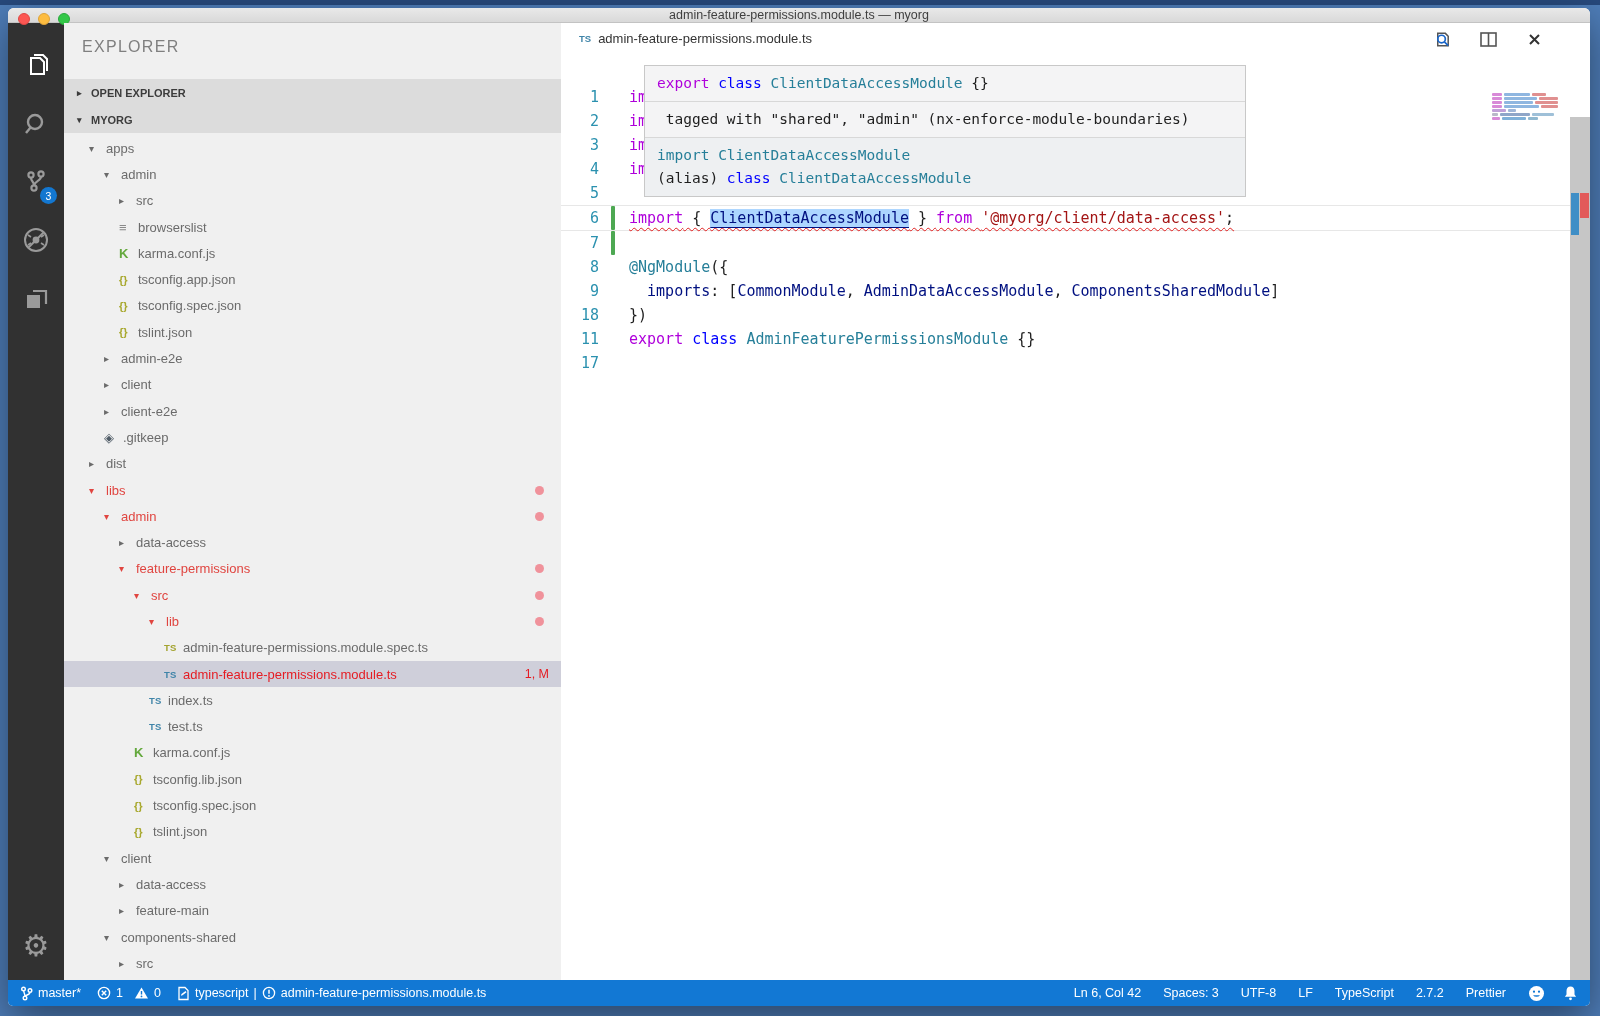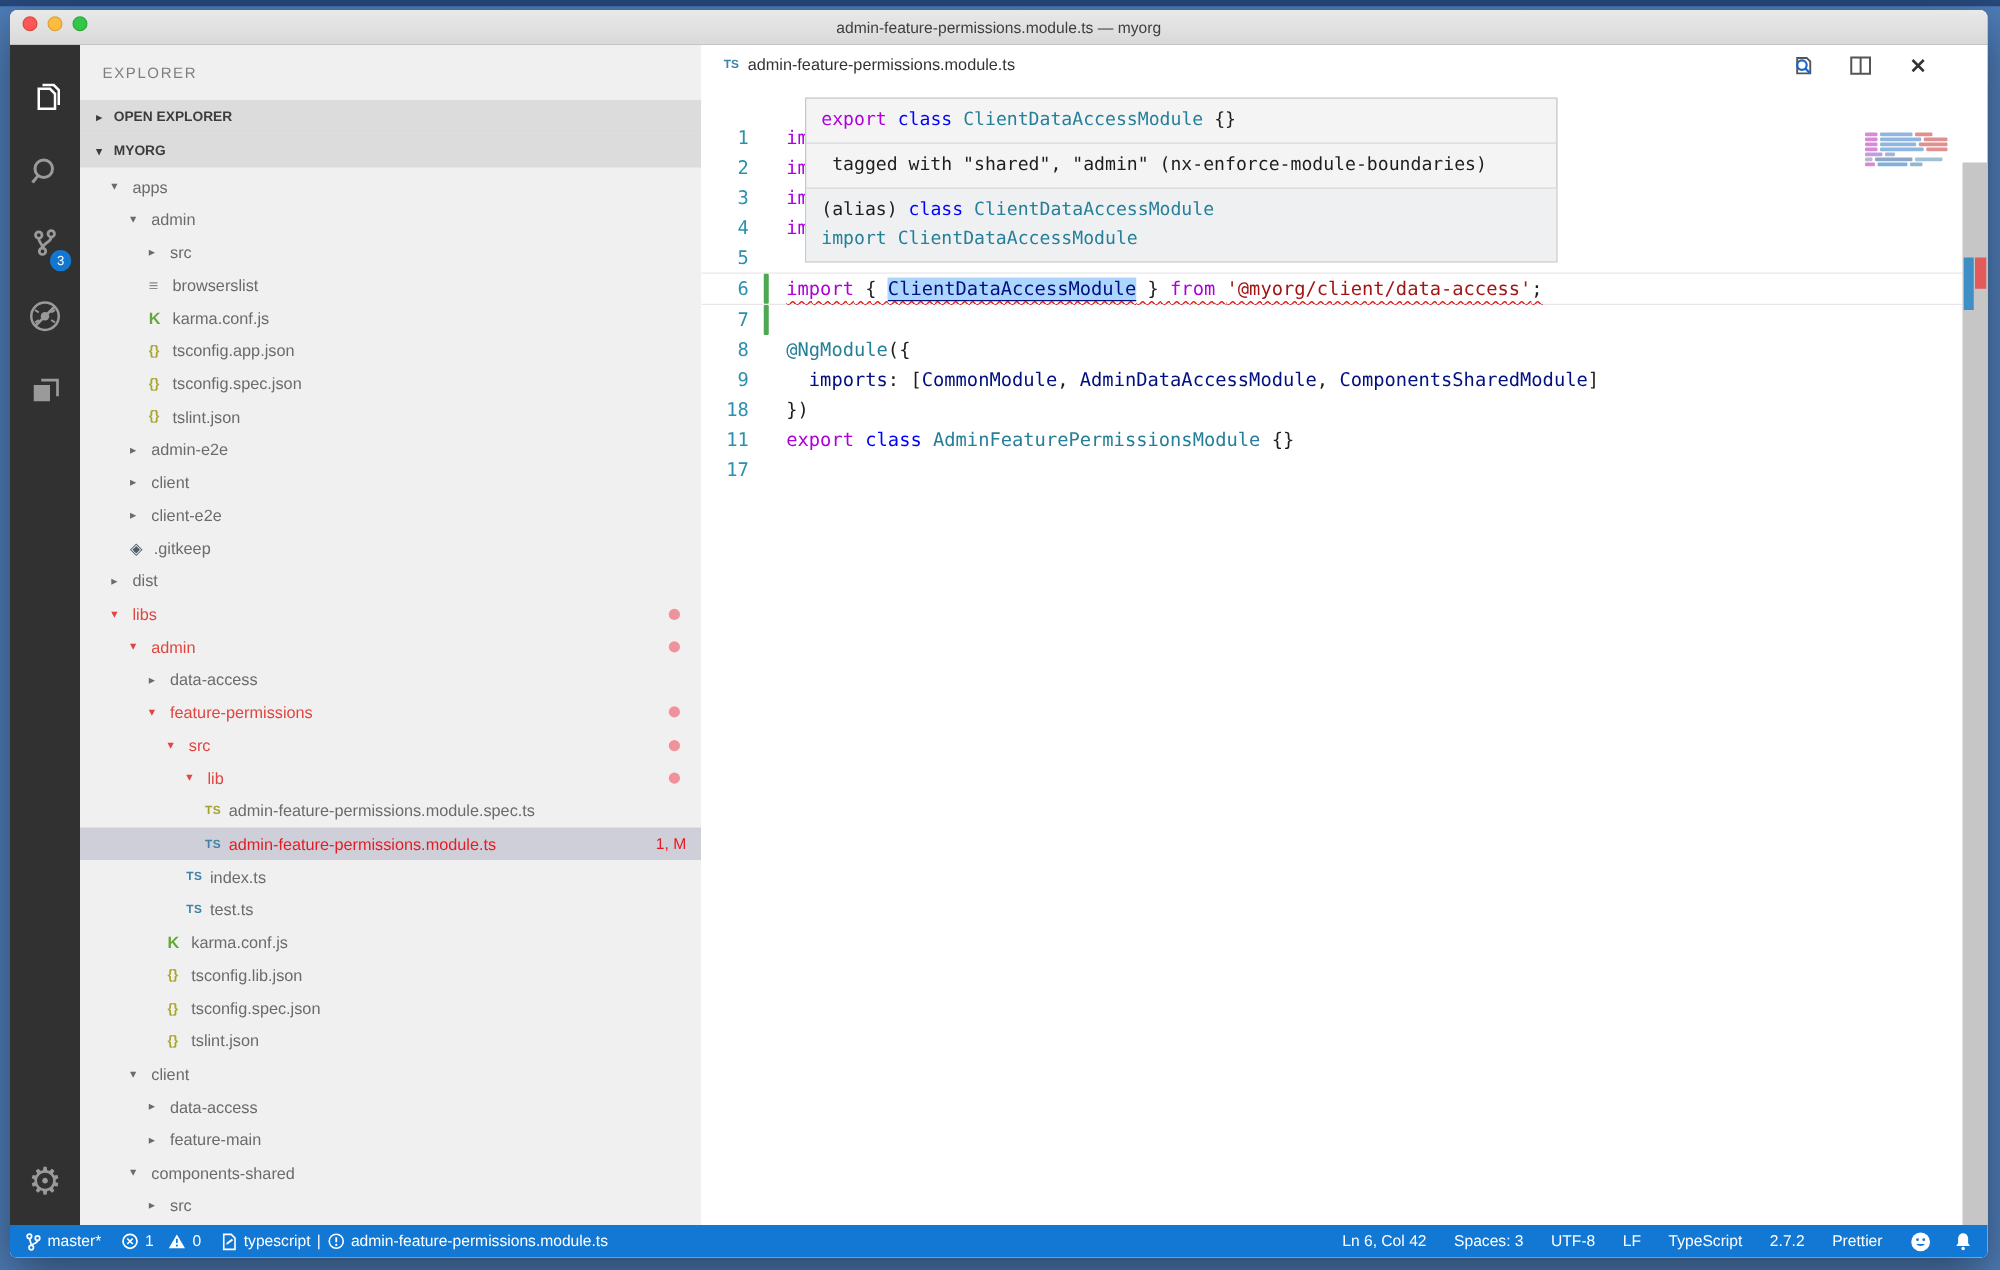--- a/index.html
+++ b/index.html
@@ -6,21 +6,21 @@
   html,body { width:1600px; height:1016px; overflow:hidden; font-family:"Liberation Sans", sans-serif; }
 
   .frame { position:relative; width:1600px; height:1016px; background:#4e7db8; }
   .frame::before { content:""; position:absolute; left:0; top:0; right:0; height:5px; background:#27497c; }
 
   .window { position:absolute; left:8px; top:8px; width:1582px; height:998px;
             border-radius:6px 6px 5px 5px; overflow:hidden; background:#fff;
             box-shadow:0 14px 40px rgba(0,0,0,.45); display:flex; flex-direction:column; }
 
   
-  .titlebar { height:28px; flex:none; background:linear-gradient(#e9e9e9,#d9d9d9);
+  .titlebar { height:15px; flex:none; background:linear-gradient(#e9e9e9,#d9d9d9);
               display:flex; align-items:center; justify-content:center;
               font-size:12.5px; color:#3f3f3f; position:relative; border-bottom:1px solid #c3c3c3; }
   .lights { position:absolute; left:10px; top:5px; display:flex; gap:8px; }
   .light { width:12px; height:12px; border-radius:50%; }
   .light.r { background:#fc5753; border:1px solid #df4744; }
   .light.y { background:#fdbc40; border:1px solid #dea338; }
   .light.g { background:#33c748; border:1px solid #2aa83c; }
 
   .main { flex:1; display:flex; min-height:0; }
 
@@ -28,21 +28,21 @@
   .activitybar { width:56px; flex:none; background:#313131; display:flex; flex-direction:column; align-items:center; padding-top:14px; }
   .act { width:56px; height:58px; display:flex; align-items:center; justify-content:center; position:relative; color:#9a9a9a; }
   .act.active { color:#ffffff; }
   .act svg { display:block; }
   .act-badge { position:absolute; right:7px; bottom:7px; min-width:17px; height:17px; border-radius:50%;
                background:#1377d0; color:#fff; font-size:10.5px; display:flex; align-items:center; justify-content:center; }
   .act.settings { margin-top:auto; margin-bottom:10px; height:48px; }
 
   
   .sidebar { width:497px; flex:none; background:#f0f0f0; display:flex; flex-direction:column; position:relative; }
-  .sb-title { height:44px; flex:none; padding:15px 0 0 18px; font-size:12px; letter-spacing:1.3px; color:#7f7f7f;border-radius:14px; }
+  .sb-title { height:56px; flex:none; padding:15px 0 0 18px; font-size:16px; letter-spacing:1.3px; color:#7f7f7f;border-radius:14px; }
   .sb-head { height:27px; flex:none; background:#dcdcdc; display:flex; align-items:center;
              font-size:11px; font-weight:bold; color:#3c3c3c; padding-left:13px; }
   .sb-head .tw { width:14px; font-size:9px; color:#3c3c3c; }
   .tree { flex:1; overflow:hidden; padding-top:2px; }
   .row { height:26.3px; display:flex; align-items:center; font-size:13px; color:#6b6b6b; padding-right:12px; }
   .row.selected { background:#cfcfda; }
   .row.red { color:#e04540; }
   .row.redfile { color:#e51c23; }
   .tw { width:17px; flex:none; font-size:10px; text-align:left; }
   .fico { width:19px; flex:none; font-size:12px; text-align:left; }
@@ -352,21 +352,21 @@
               <div class="cline"><span class="ln">8</span><span class="gbar"></span><span class="ctext"><span class="tok-t">@NgModule</span><span class="tok-p">({</span></span></div>
               <div class="cline"><span class="ln">9</span><span class="gbar"></span><span class="ctext"><span class="tok-p">  </span><span class="tok-v">imports</span><span class="tok-p">: [</span><span class="tok-v">CommonModule</span><span class="tok-p">, </span><span class="tok-v">AdminDataAccessModule</span><span class="tok-p">, </span><span class="tok-v">ComponentsSharedModule</span><span class="tok-p">]</span></span></div>
               <div class="cline"><span class="ln">18</span><span class="gbar"></span><span class="ctext"><span class="tok-p">})</span></span></div>
               <div class="cline"><span class="ln">11</span><span class="gbar"></span><span class="ctext"><span class="tok-k">export</span><span class="tok-p"> </span><span class="tok-s">class</span><span class="tok-p"> </span><span class="tok-t">AdminFeaturePermissionsModule</span><span class="tok-p"> {}</span></span></div>
               <div class="cline"><span class="ln">17</span><span class="gbar"></span><span class="ctext"></span></div>
             </div>
 
           <div class="tooltip">
             <div class="tt-sec"><span class="tok-k">export</span><span class="tok-p"> </span><span class="tok-s">class</span><span class="tok-p"> </span><span class="tok-t">ClientDataAccessModule</span><span class="tok-p"> {}</span></div>
             <div class="tt-sec"><div> tagged with "shared", "admin" (nx-enforce-module-boundaries)</div></div>
-            <div class="tt-sec tt-info"><div><span class="tok-p">(alias) </span><span class="tok-s">class</span><span class="tok-p"> </span><span class="tok-t">ClientDataAccessModule</span></div><div><span class="tok-t">import</span><span class="tok-p"> </span><span class="tok-t">ClientDataAccessModule</span></div></div>
+            <div class="tt-sec tt-info"><div><span class="tok-t">import</span><span class="tok-p"> </span><span class="tok-t">ClientDataAccessModule</span></div><div><span class="tok-p">(alias) </span><span class="tok-s">class</span><span class="tok-p"> </span><span class="tok-t">ClientDataAccessModule</span></div></div>
           </div>
 
           <div class="minimap">
               <div class="mm-row">
                 <span class="mm-seg" style="width: 10px; background: rgb(216, 138, 216);"></span>
                 <span class="mm-seg" style="width: 26px; background: rgb(143, 182, 224);"></span>
                 <span class="mm-seg" style="width: 14px; background: rgb(224, 144, 144);"></span>
               </div>
               <div class="mm-row">
                 <span class="mm-seg" style="width: 10px; background: rgb(216, 138, 216);"></span>

